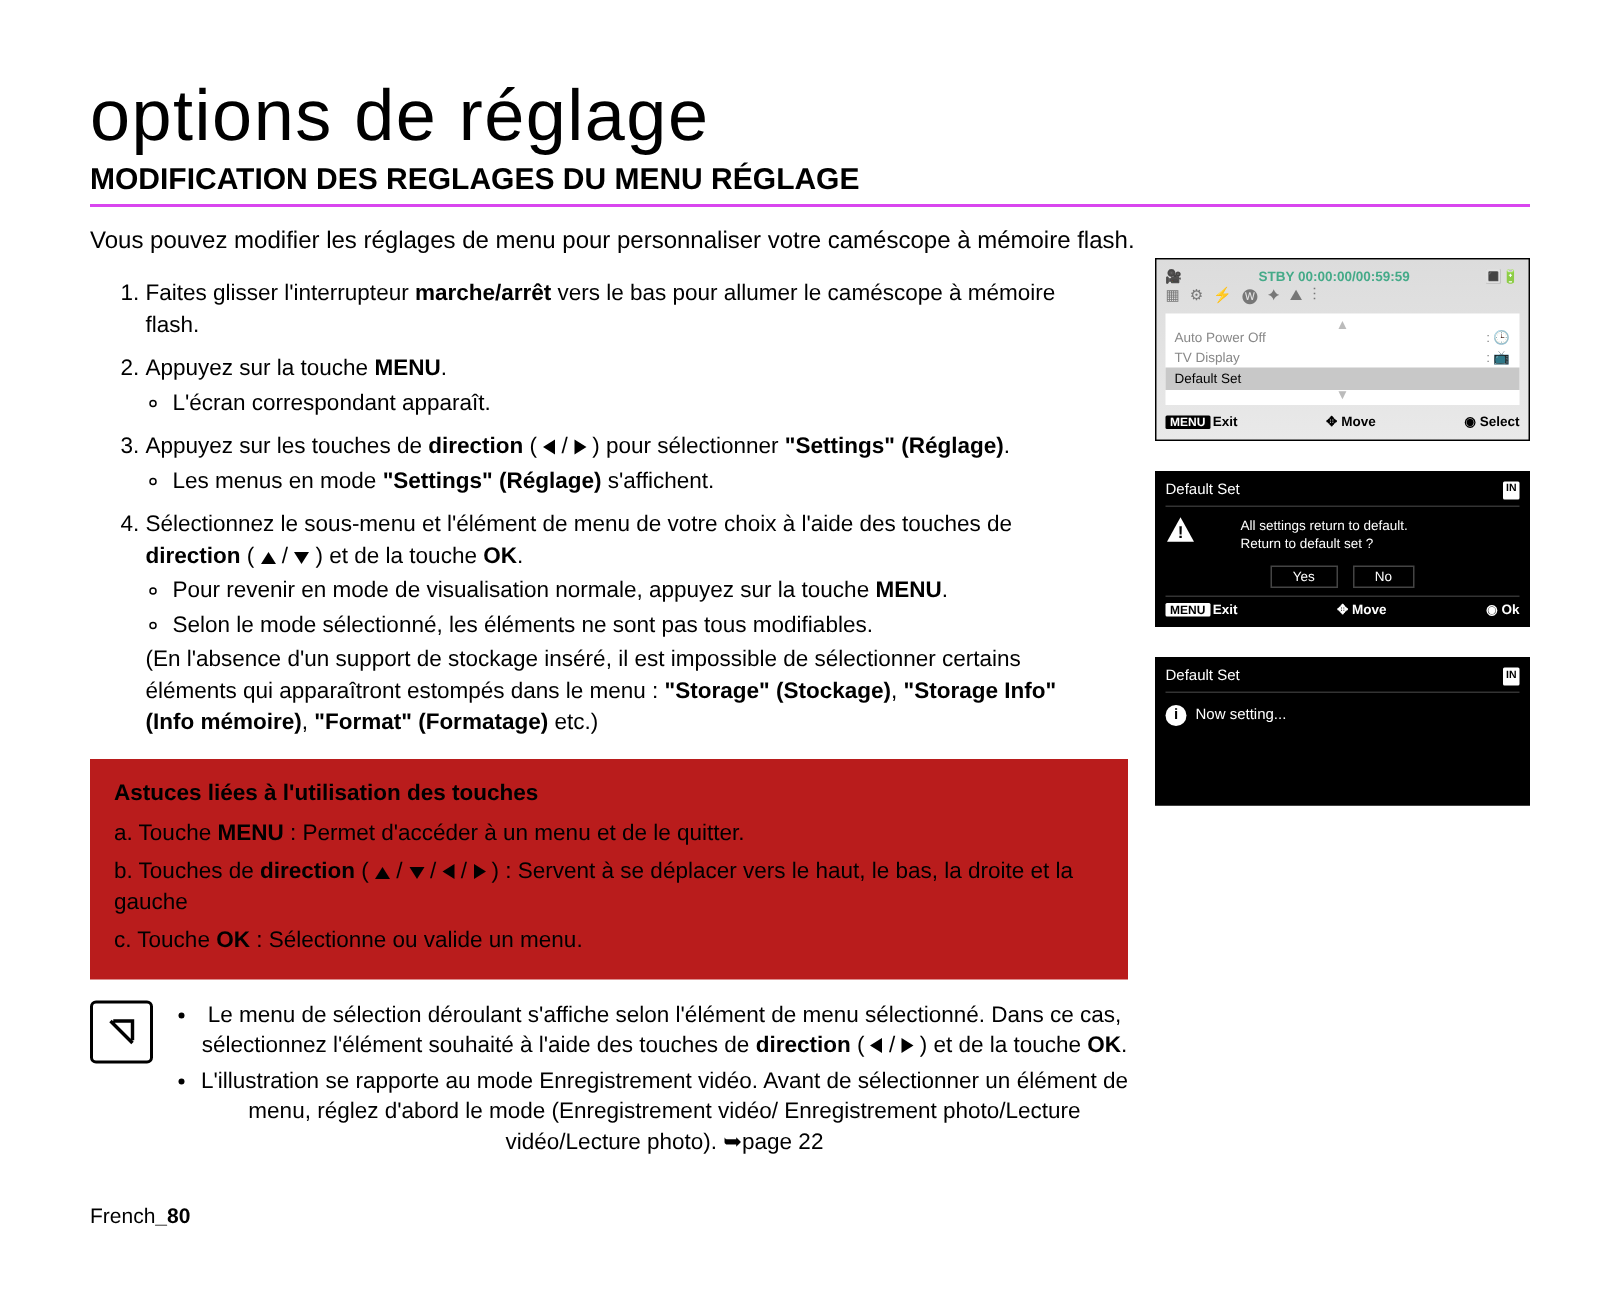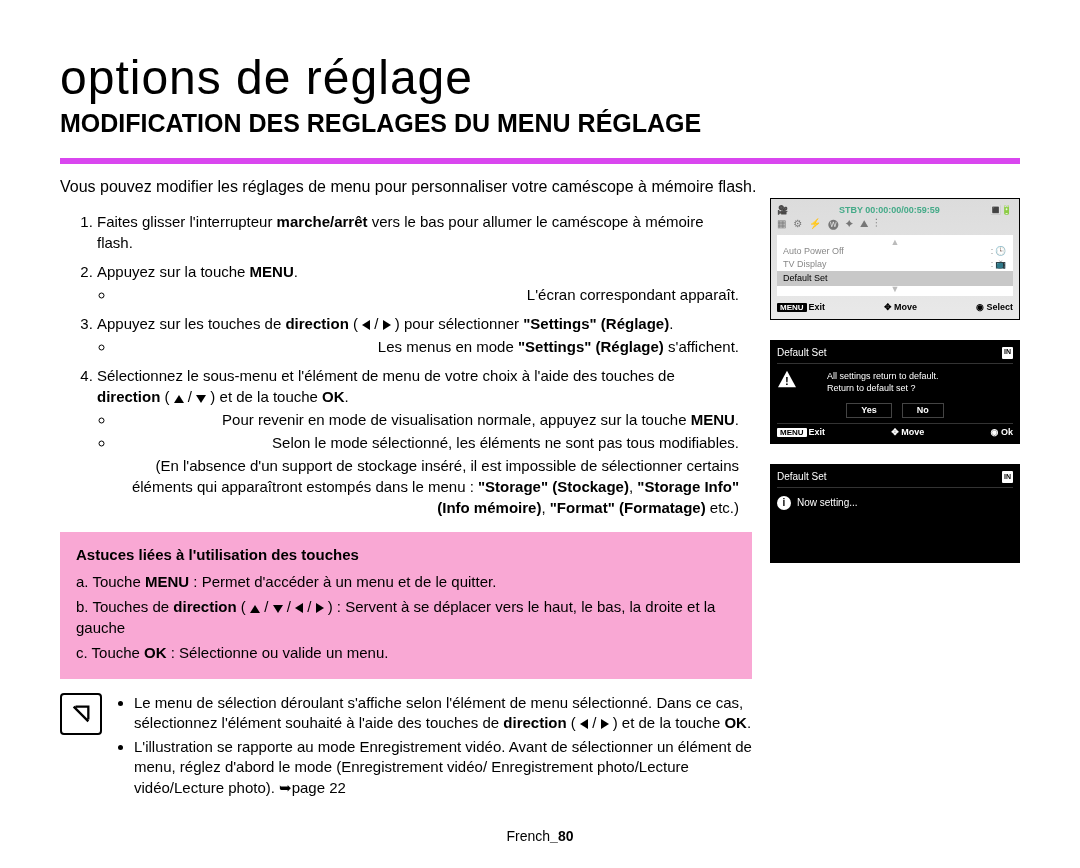--- a/index.html
+++ b/index.html
@@ -14,24 +14,24 @@
     padding: 50px 60px 30px 60px;
     box-sizing: border-box;
   }
   .doc-title {
     font-size: 48px;
     font-weight: 300;
     letter-spacing: 1px;
     margin: 0 0 4px 0;
   }
   .section-title {
-    font-size: 25px;
+    font-size: 20px;
     font-weight: bold;
-    border-bottom: 6px solid #d946ef;
-    padding-bottom: 20px;
+    border-bottom: 2px solid #d946ef;
+    padding-bottom: 4px;
     margin-bottom: 12px;
   }
   .intro {
     font-size: 16px;
     line-height: 1.35;
   }
   .two-col {
     display: flex;
     gap: 18px;
   }
@@ -50,51 +50,51 @@
   }
   ol.steps > li {
     margin-bottom: 8px;
   }
   ol.steps ul {
     margin: 2px 0 0 0;
     padding-left: 18px;
   }
   ol.steps li ul li {
     margin-bottom: 2px;
-    text-align: right;
   }
   strong { font-weight: bold; }
   .tips {
-    background: #f9a8d4;
+    background: #b91c1c;
     padding: 12px 16px;
     margin: 14px 0;
     font-size: 15px;
     line-height: 1.4;
   }
   .tips .tips-title { font-weight: bold; margin-bottom: 6px; }
   .tips .row { margin-bottom: 4px; }
   .note-block {
     display: flex;
     gap: 14px;
     font-size: 15px;
     line-height: 1.35;
+    text-align: center;
   }
   .note-icon-box {
     width: 38px; height: 38px;
     border: 2px solid #000;
     border-radius: 4px;
     display: flex; align-items: center; justify-content: center;
     flex-shrink: 0;
   }
   .note-icon-box svg { width: 22px; height: 22px; }
   .note-text ul { margin: 0; padding-left: 18px; }
   .note-text ul li { margin-bottom: 4px; }
 
   .footer {
-    text-align: center;
+    text-align: left;
     font-size: 14px;
     margin-top: 26px;
   }
   .footer .pg { font-weight: bold; }
 
   
   .chev {
     display: inline-block; width: 0; height: 0; vertical-align: -1px;
     border-style: solid;
   }
@@ -141,21 +141,21 @@
   .s1 .menu-label-box { background:#000; color:#fff; }
   .s2-title, .s3-title {
     display:flex; justify-content:space-between; font-size:10px; padding-bottom:4px;
     border-bottom:1px solid #333;
   }
   .s2-body { display:flex; gap:6px; padding:6px 0; }
   .warn-icon {
     width:20px; height:18px; flex-shrink:0;
   }
   .s2-body .txt { font-size:9px; line-height:1.4;margin-left:24px; }
-  .btn-row { display:flex; gap:10px; justify-content:center; padding:2px 0 5px 0;font-weight:bold;}
+  .btn-row { display:flex; gap:10px; justify-content:center; padding:2px 0 5px 0;}
   .btn-row .btn {
     border:1px solid #444; padding:1px 14px; font-size:9px; background:#000;
   }
   .s3-body { display:flex; gap:6px; padding:8px 0 24px 0; align-items:center;}
   .info-icon {
     width:14px; height:14px; background:#fff; color:#000; border-radius:50%;
     display:flex; align-items:center; justify-content:center; font-size:10px; font-weight:bold;
     flex-shrink:0;
   }
   .in-icon {

